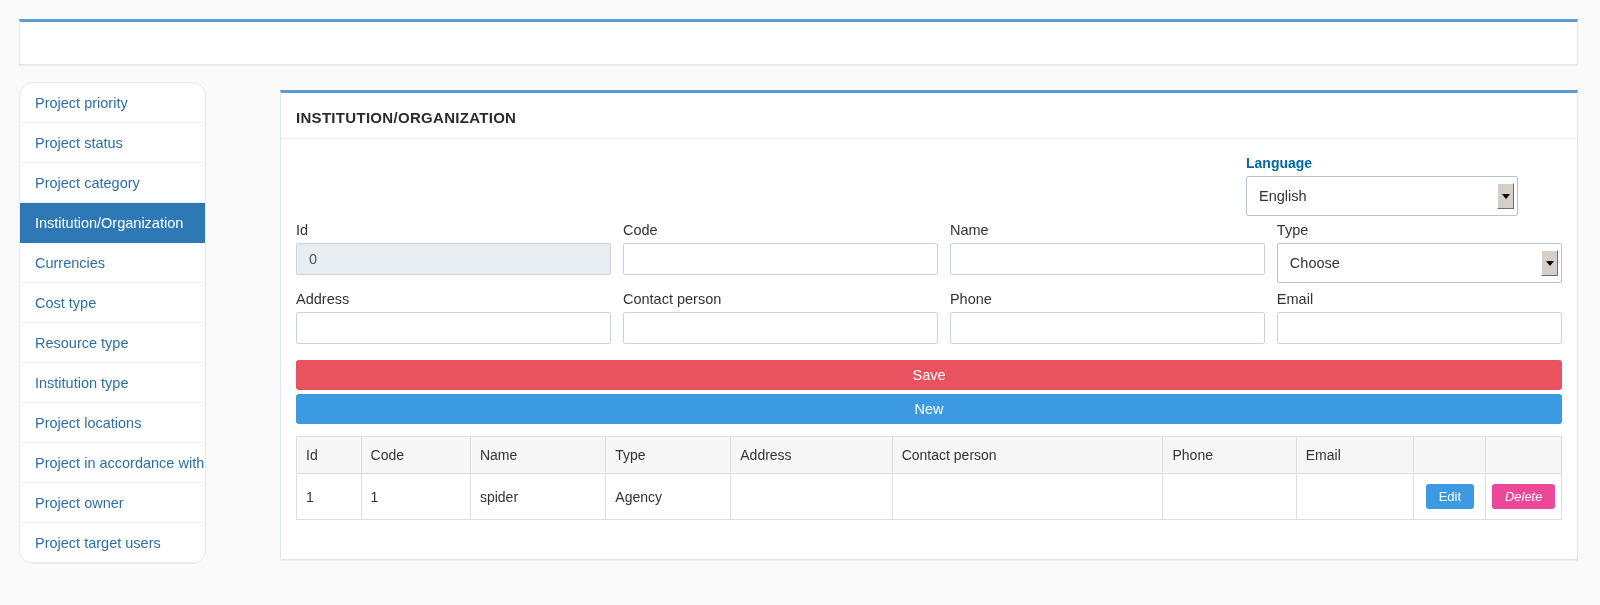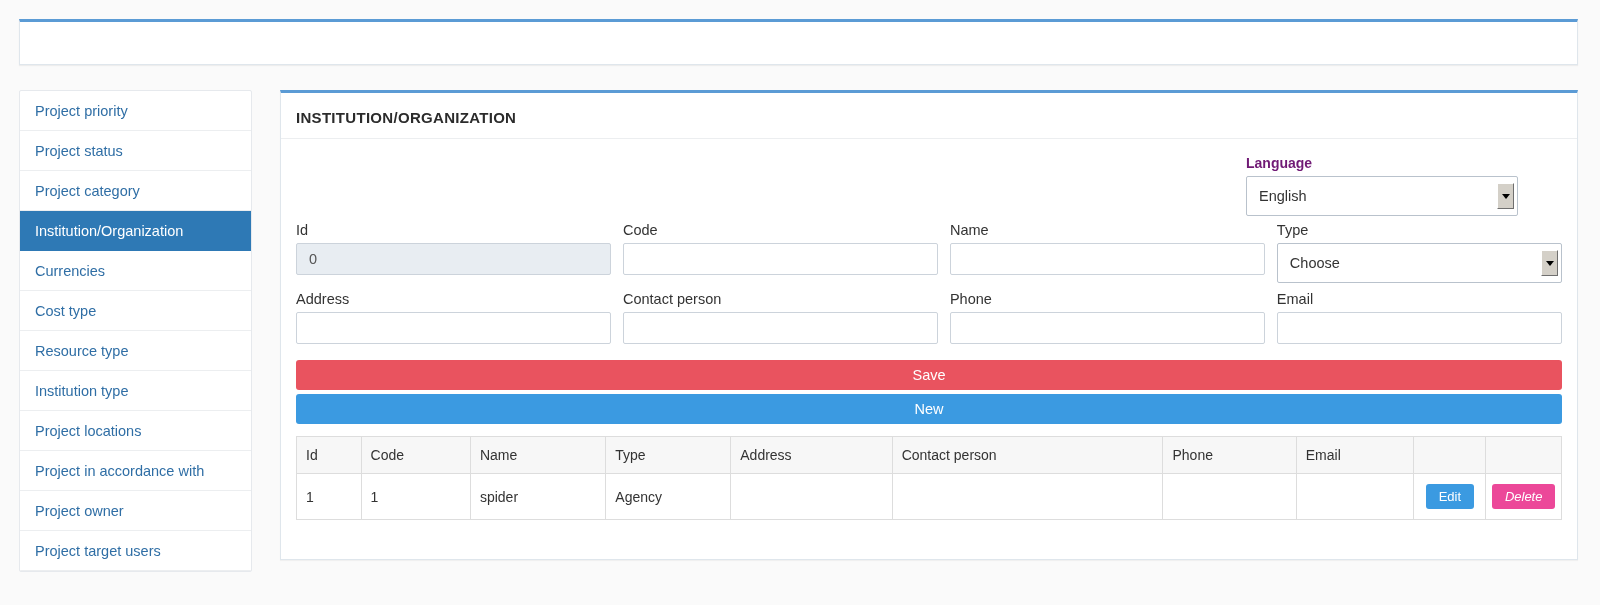--- a/index.html
+++ b/index.html
@@ -23,25 +23,25 @@
     background: #ffffff;
     border: 1px solid #dfe6ec;
     border-top: 3px solid #5b9bd5;
     box-shadow: 0 1px 1px rgba(0,0,0,.05);
   }
 
   
   .sidebar {
     position: absolute;
     left: 19px;
-    top: 90px;
-    width: 233px;
+    top: 82px;
+    width: 187px;
     background: #ffffff;
     border: 1px solid #e6e9ed;
-    border-radius: 2px;
+    border-radius: 14px;
     overflow: hidden;
   }
   .side-item {
     height: 40px;
     line-height: 40px;
     padding: 0 15px;
     font-size: 14.5px;
     color: #2f6ea5;
     border-bottom: 1px solid #eceef0;
     white-space: nowrap;
@@ -82,21 +82,21 @@
   
   .lang-block {
     position: absolute;
     left: 965px;
     top: 16px;
     width: 272px;
   }
   .lang-label {
     font-size: 14px;
     font-weight: bold;
-    color: #701a75;
+    color: #0369a1;
     margin-bottom: 5px;
   }
 
   
   .nat-select {
     position: relative;
     height: 40px;
     background: #ffffff;
     border: 1px solid #b9c2cc;
     border-radius: 2px;

